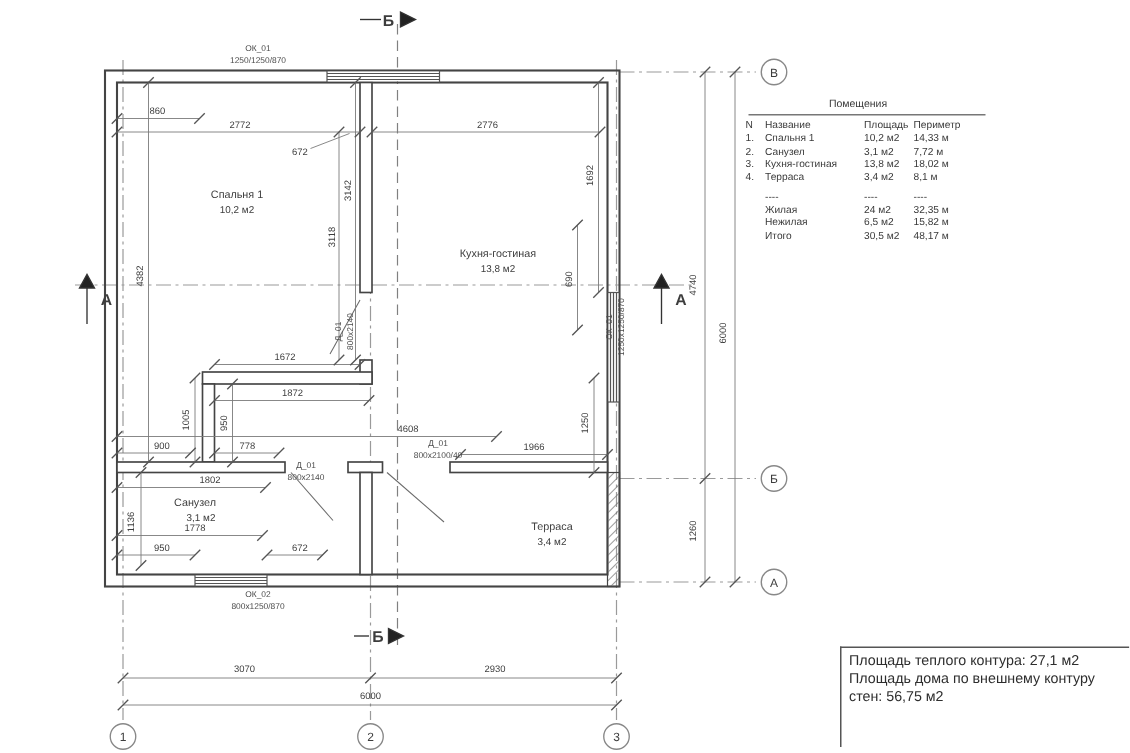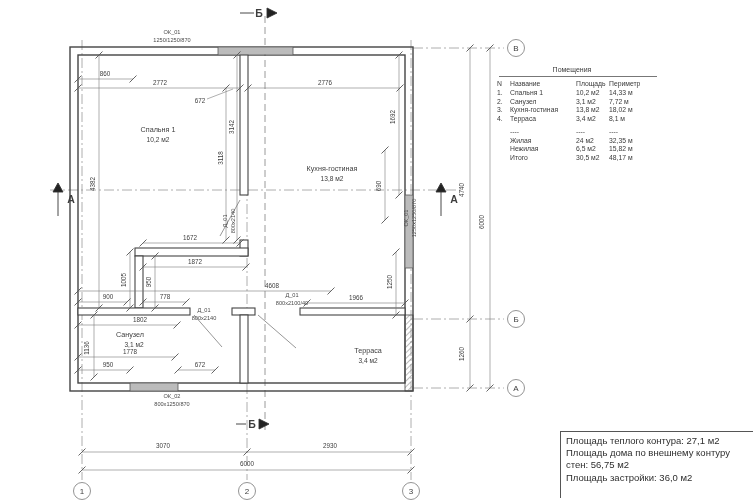--- a/index.html
+++ b/index.html
@@ -256,16 +256,15 @@
     <span>Итого</span>
     <span>30,5 м2</span>
     <span>48,17 м</span>
   </div>
 </div>
 
 
 <div class="notes">
   <div>Площадь теплого контура: 27,1 м2</div>
   <div>Площадь дома по внешнему контуру стен: 56,75 м2</div>
-  <div>Площадь застройки: 36,0 м2</div>
 </div>
 
 </div>
 
 </body></html>

